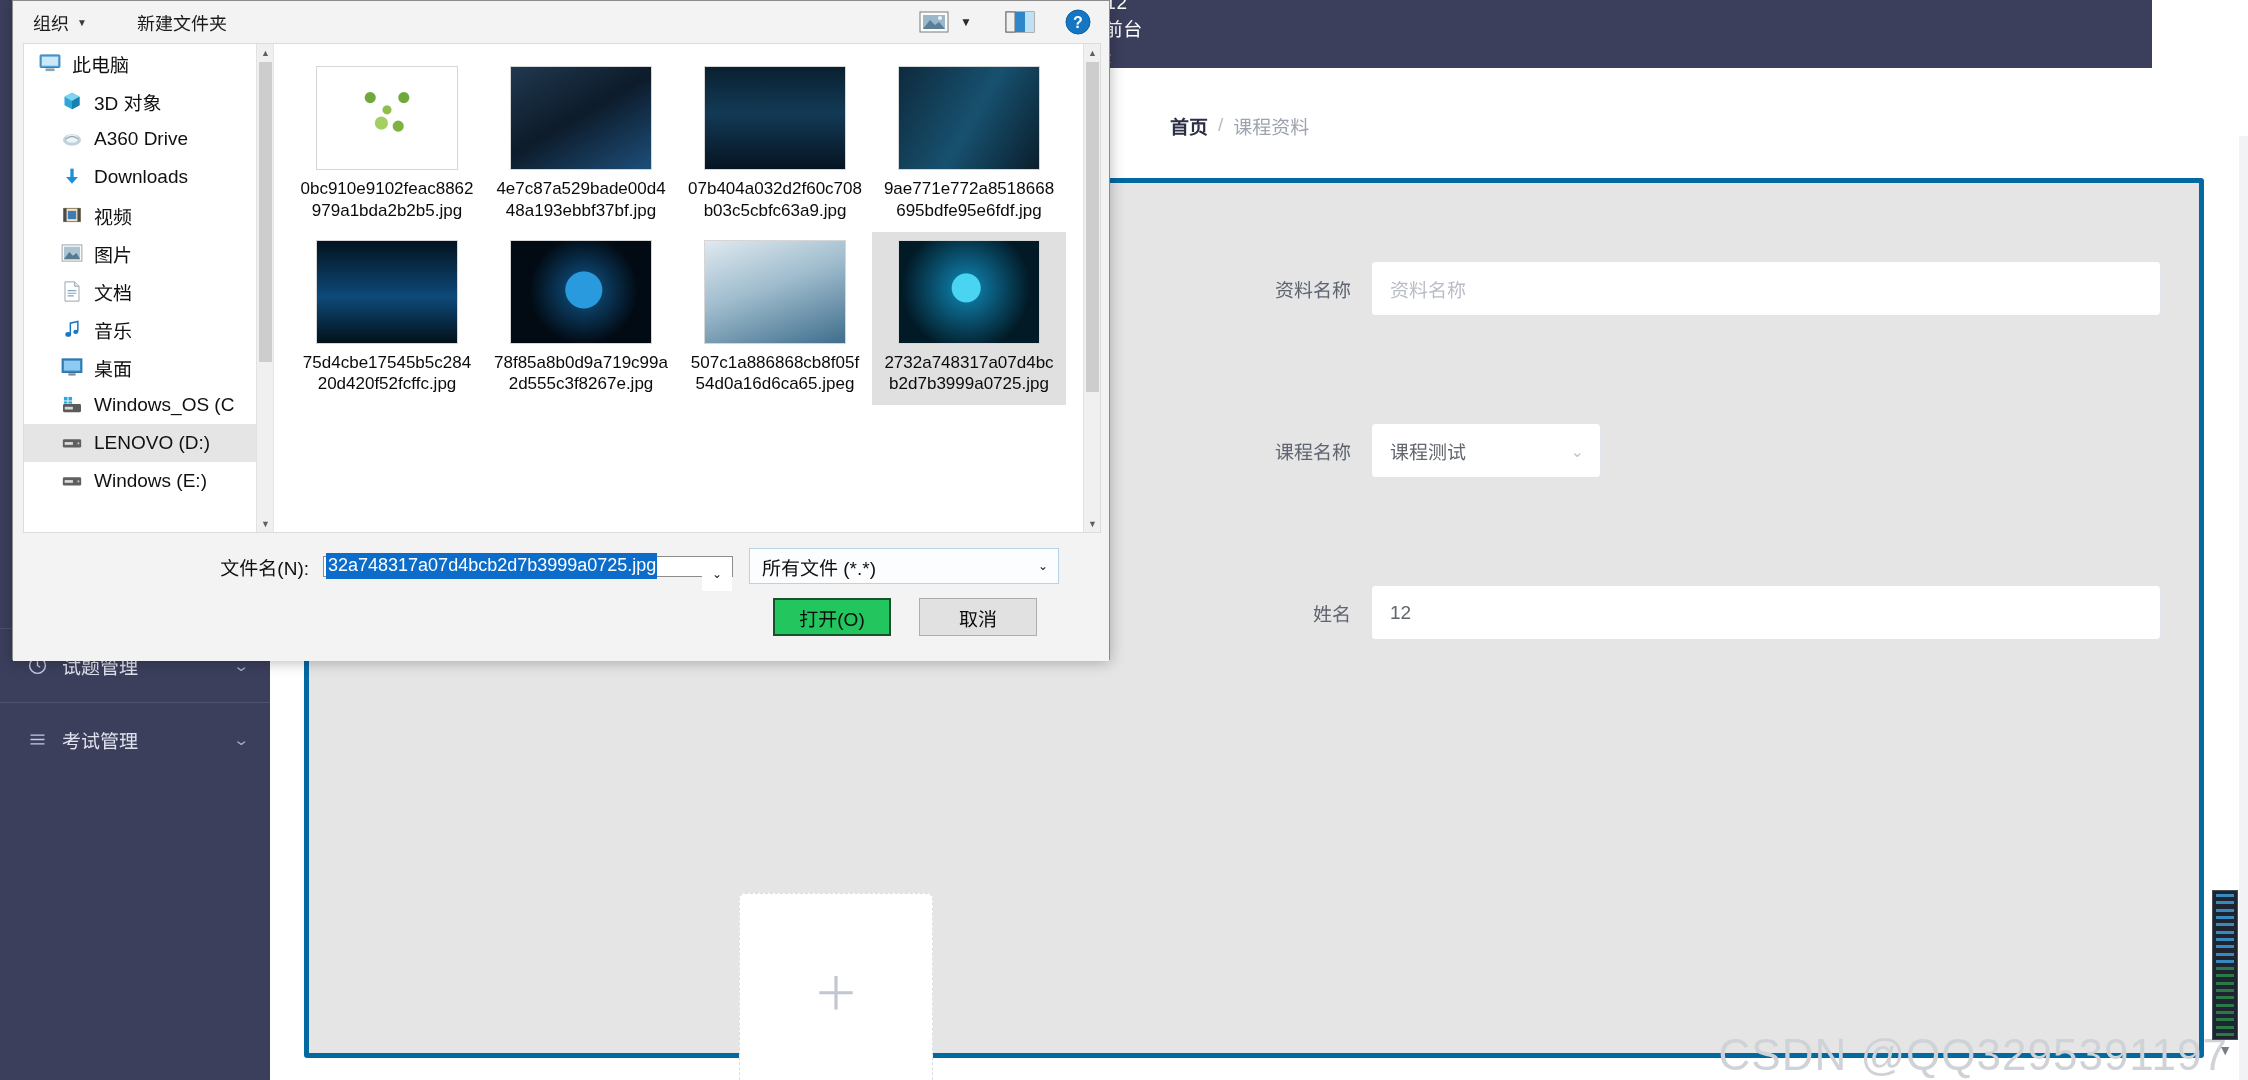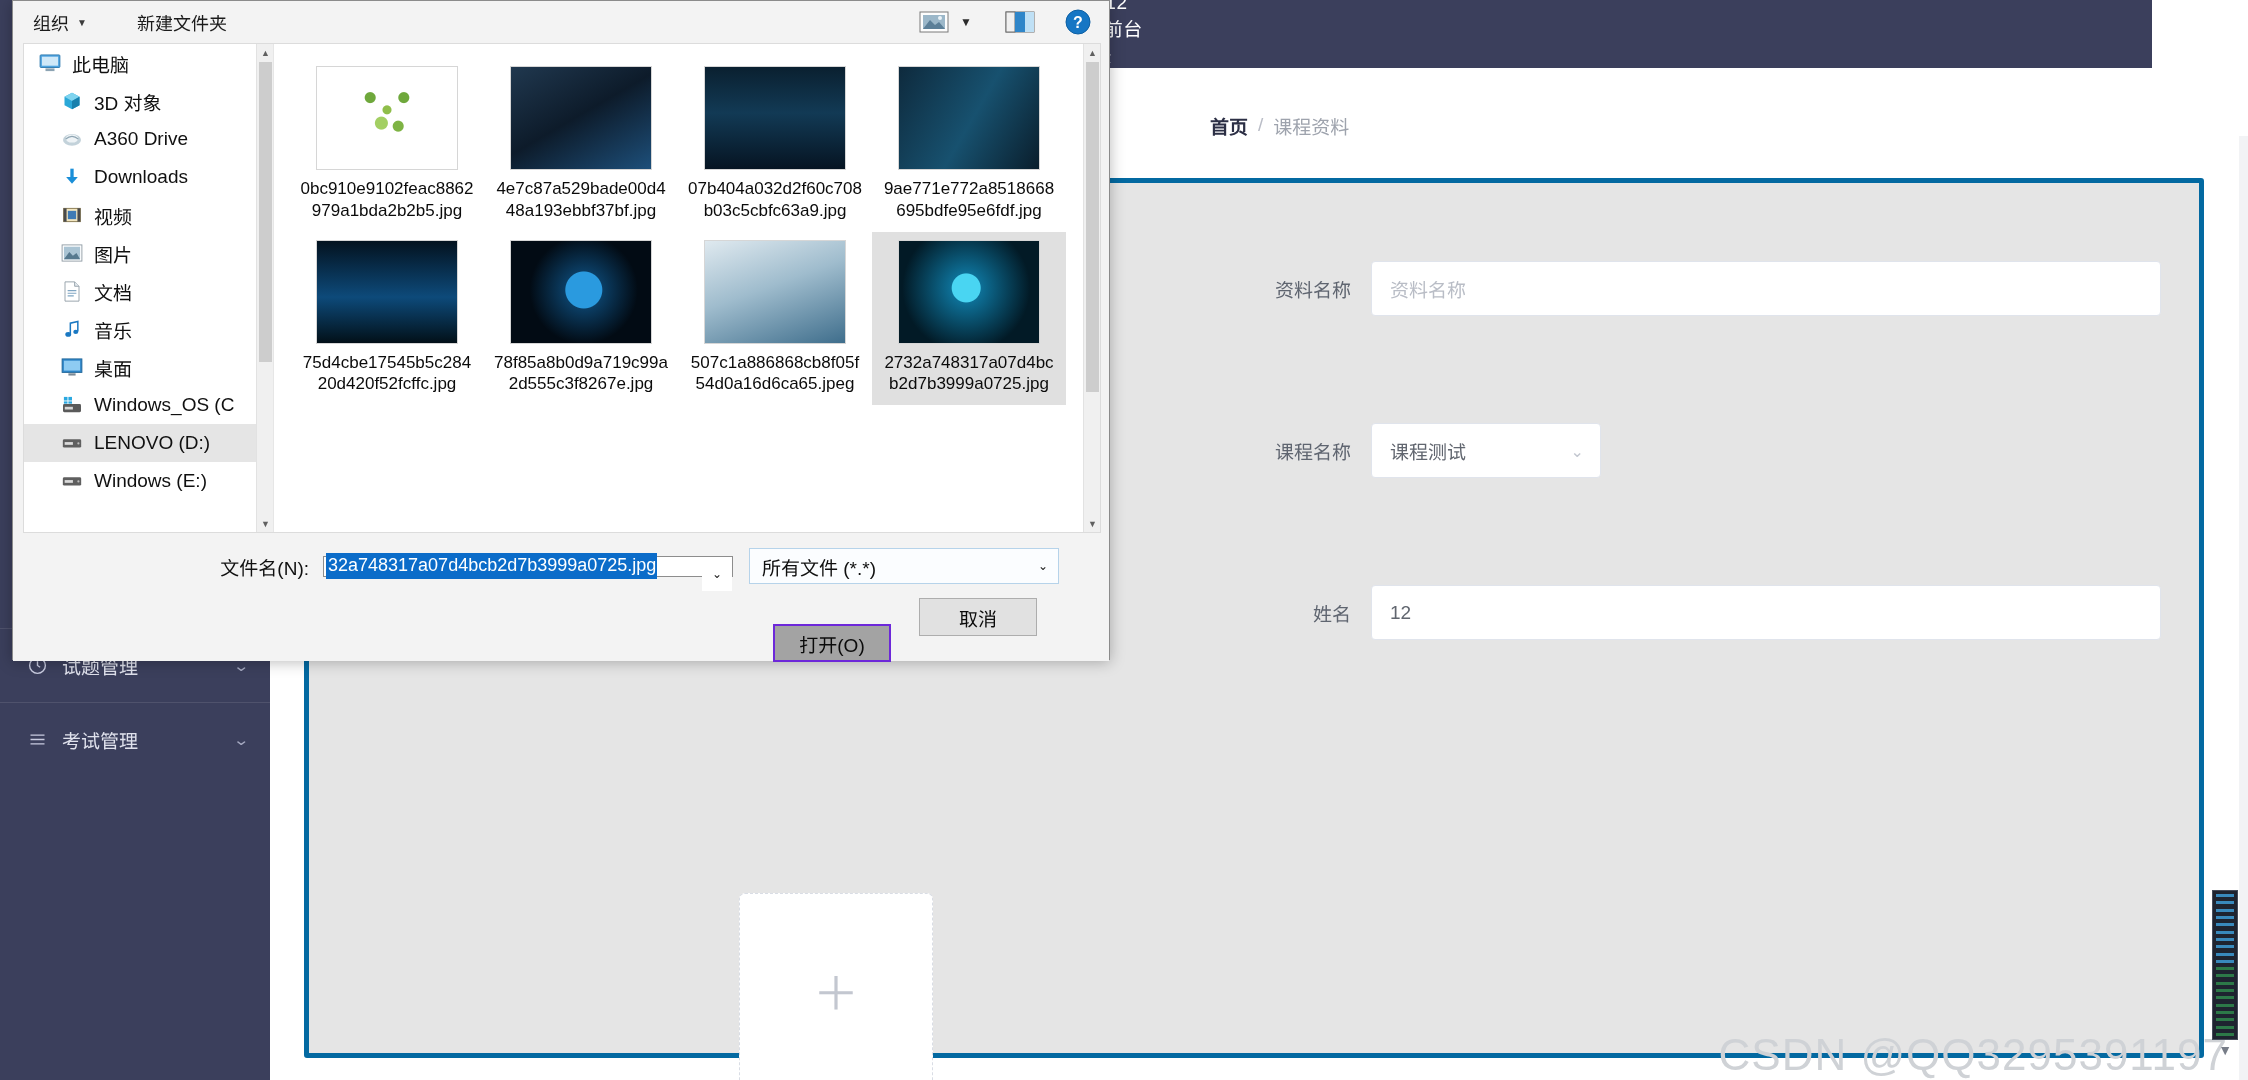--- a/index.html
+++ b/index.html
@@ -39,21 +39,21 @@
   .side-item .si-arrow{
     color:#b9bdd4;font-size:15px;transform:scaleX(1.35);opacity:.85;
   }
 
   .app-content{position:absolute;left:270px;top:68px;right:0;bottom:0;background:#fff;}
 
   .breadcrumb{
     position:absolute;left:0;top:33px;height:48px;display:flex;align-items:center;
     padding-left:900px;font-size:19px;
   }
-  .bc-home{color:#2c2f45;font-weight:bold;margin-left:40px;}
+  .bc-home{color:#2c2f45;font-weight:bold;}
   .bc-sep{color:#b9bcc6;margin:0 10px;}
   .bc-cur{color:#9ea3ad;}
 
   .panel{
     position:absolute;left:34px;top:110px;width:1900px;height:880px;
     border:5px solid #0369a1;border-radius:3px;box-sizing:border-box;
     background:#e5e5e5;
   }
 
   .form-row{position:absolute;display:flex;align-items:center;}
@@ -240,21 +240,21 @@
     position:absolute;right:10px;top:50%;transform:translateY(-50%);
     font-size:12px;color:#202020;
   }
 
   .btn-row{position:absolute;left:760px;top:62px;display:flex;}
   .dbtn{
     width:118px;height:38px;font-size:19px;color:#0b0b0b;background:#e1e1e1;
     border:1px solid #adadad;display:flex;align-items:center;
     justify-content:center;cursor:pointer;box-sizing:border-box;
   }
-  .dbtn.primary{background:#a3a3a3;border:2px solid #6d28d9;margin-top:26px;}
+  .dbtn.primary{background:#22c55e;border:2px solid #14532d;}
   .dbtn + .dbtn{margin-left:28px;}
 
   
   .art{position:absolute;inset:0;}
   .a-green{background:radial-gradient(circle at 50% 42%, #8fbe4a 0 4px, transparent 5px),
                     radial-gradient(circle at 38% 30%, #6fa83c 0 5px, transparent 6px),
                     radial-gradient(circle at 62% 30%, #6fa83c 0 5px, transparent 6px),
                     radial-gradient(circle at 46% 55%, #a3cf63 0 6px, transparent 7px),
                     radial-gradient(circle at 58% 58%, #7eb344 0 5px, transparent 6px),
                     #ffffff;}

